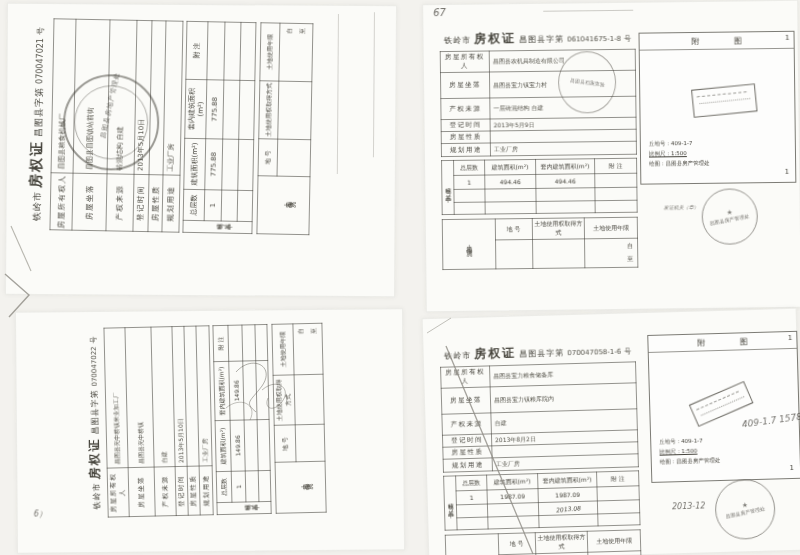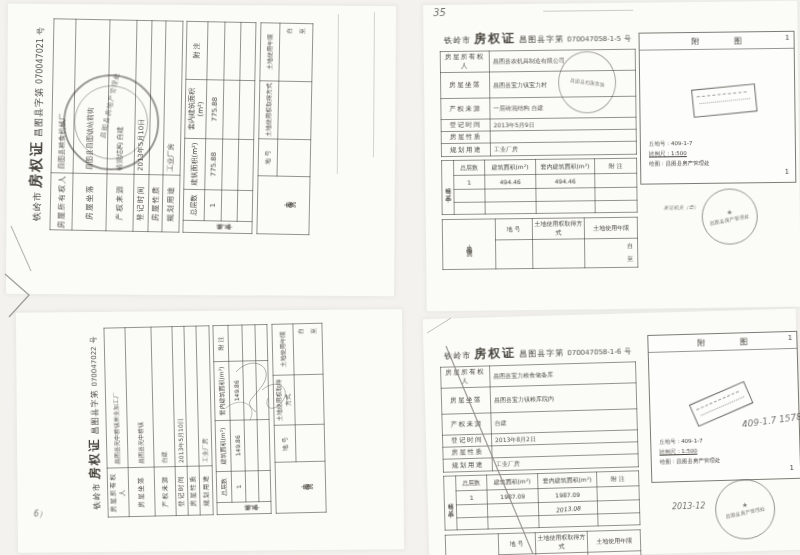--- a/index.html
+++ b/index.html
@@ -288,29 +288,29 @@
     </tbody>
             </table>
   </div>
 </div>
     </div>
     <div class="hw" style="left:14px;top:194px;font-size:8px;"></div>
     <div class="hw" style="left:16px;top:196px;font-size:8px;">6）</div>
   </div>
 
   <div class="sheet" id="sheet-tr">
-    <div class="hw" style="left:10px;top:2px;font-size:10px;">35</div>
+    <div class="hw" style="left:10px;top:2px;font-size:10px;">67</div>
     <div class="hline" style="left:120px;top:7px;width:90px;"></div>
     <div class="doc-mount" style="position:absolute;left:16px;top:26px;width:196px;">
   <div class="form">
     <div class="form-title">
       <span class="t-pre">铁岭市</span>
       <span class="t-big">房权证</span>
       <span class="t-mid">昌图县字第</span>
-      <span class="t-serial">070047058-1-5</span>
+      <span class="t-serial">061041675-1-8</span>
       <span class="t-suf">号</span>
     </div>
     <table class="cert">
       <tbody>
               <tr class="r1">
         <td class="lb">房屋所有权人</td>
         <td class="vl">昌图县农机具制造有限公司</td>
               </tr>
       <tr class="r2">
         <td class="lb">房屋坐落</td>

